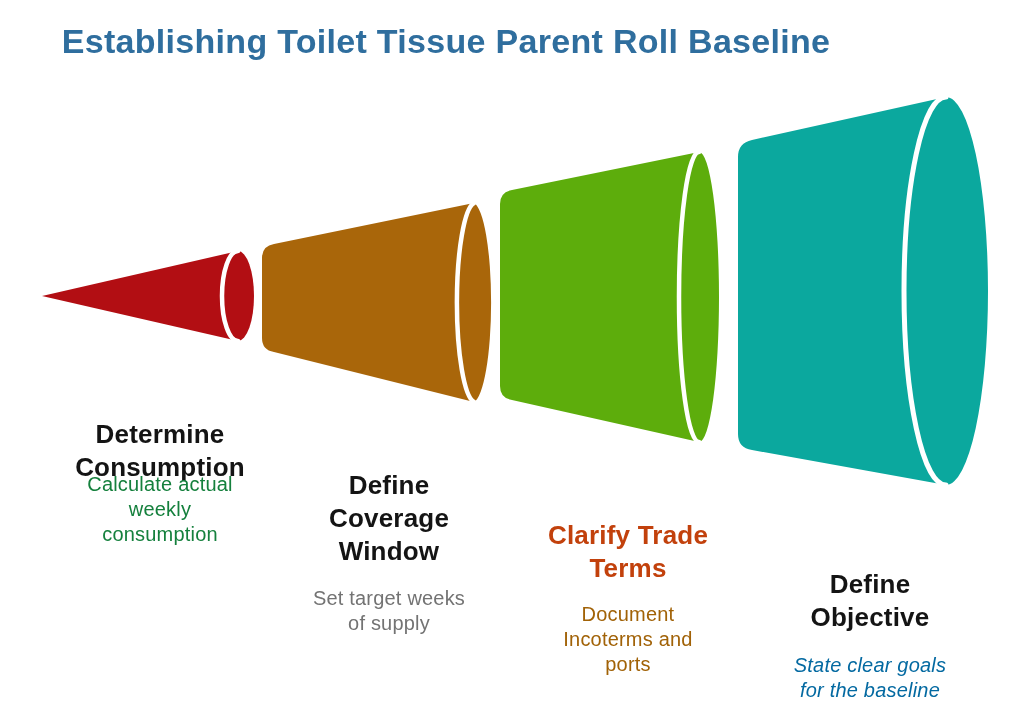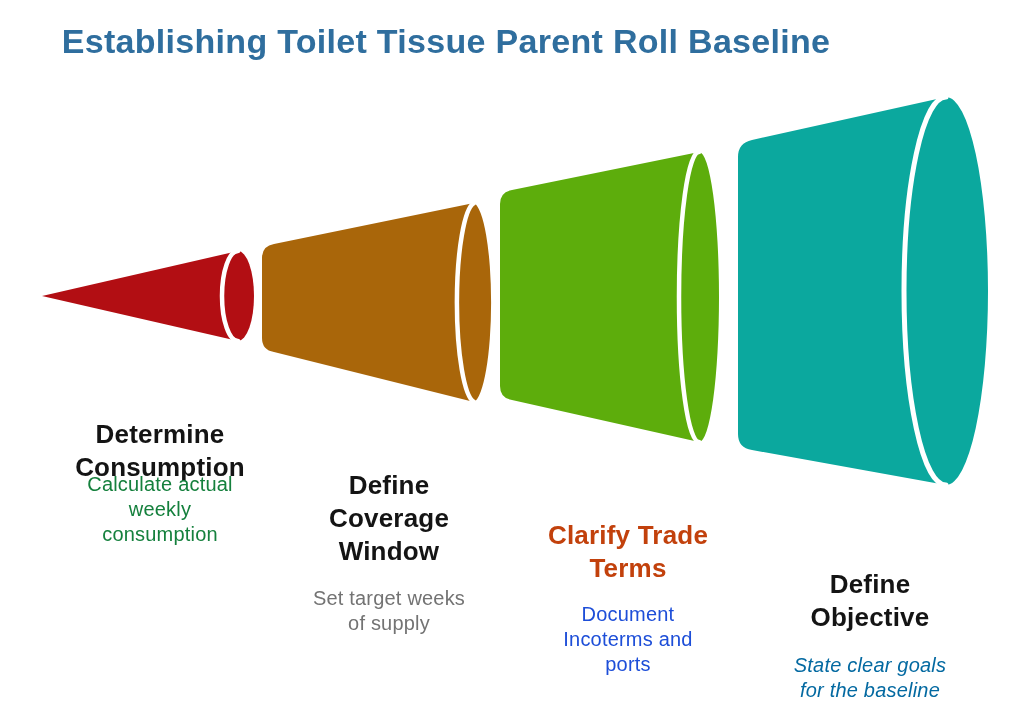--- a/index.html
+++ b/index.html
@@ -71,21 +71,21 @@
 consumption</div>
 
   <div class="stage-label" style="left: 279px; top: 469px; width: 220px; color: rgb(20, 20, 20);">Define
 Coverage
 Window</div>
   <div class="stage-desc desc-color" style="left: 274px; top: 586px; width: 230px; color: #737373;">Set target weeks
 of supply</div>
 
   <div class="stage-label" style="left: 513px; top: 519px; width: 230px; color: #c2410c;">Clarify Trade
 Terms</div>
-  <div class="stage-desc desc-color" style="left: 513px; top: 602px; width: 230px; color: #1d4ed8;">Document
+  <div class="stage-desc desc-color" style="left: 513px; top: 602px; width: 230px; color: #a16207;">Document
 Incoterms and
 ports</div>
 
   <div class="stage-label" style="left: 755px; top: 568px; width: 230px; color: rgb(20, 20, 20);">Define
 Objective</div>
   <div class="stage-desc desc-color" style="left: 750px; top: 653px; width: 240px; color: #0369a1; font-style: italic;">State clear goals
 for the baseline</div>
 
 </div>
 

